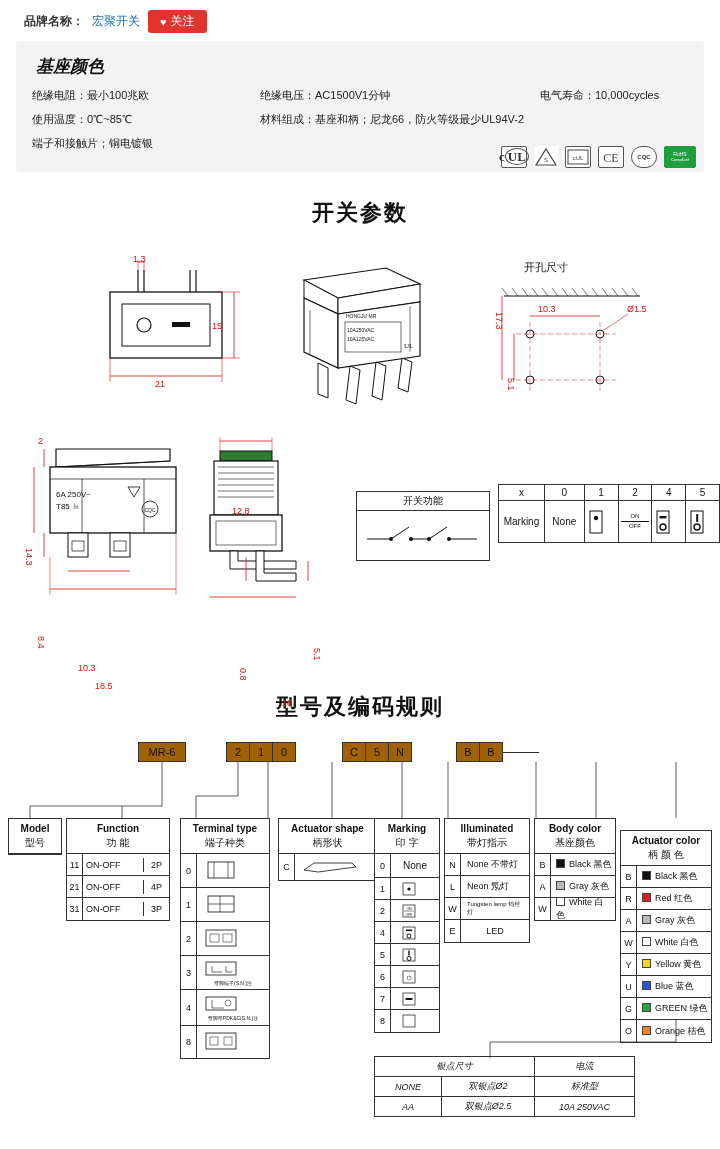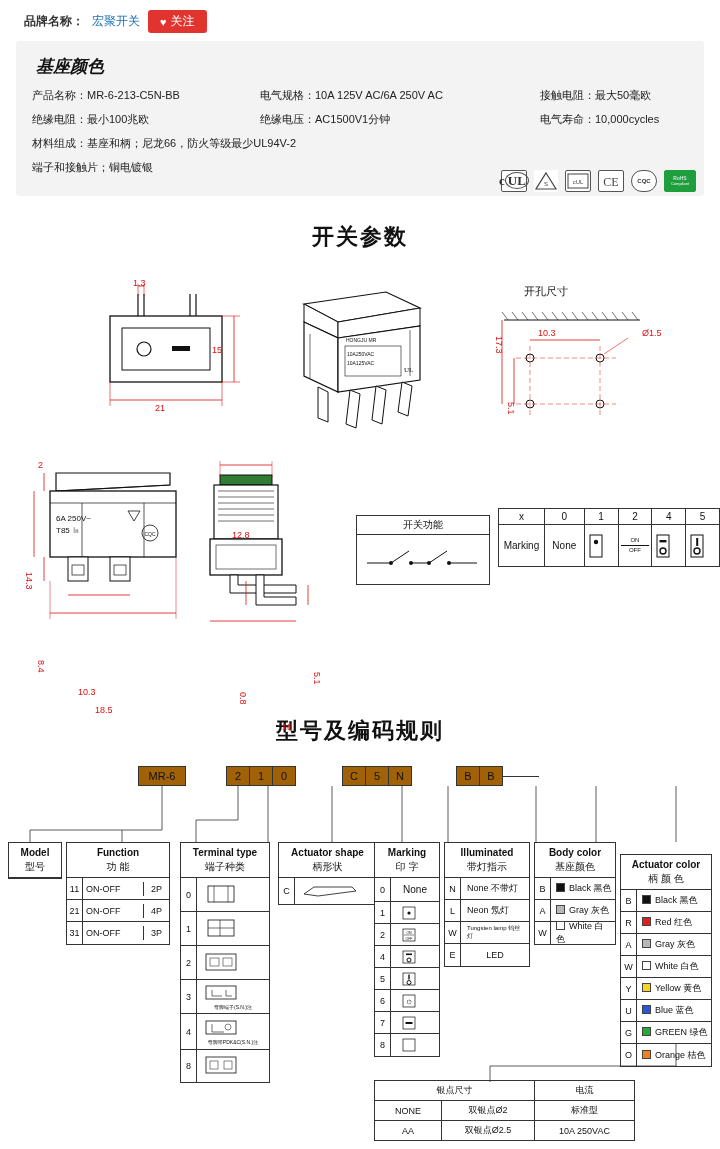--- a/index.html
+++ b/index.html
@@ -106,48 +106,44 @@
   .swatch { width:9px;height:9px;border:1px solid #444; display:inline-block; margin-right:4px; vertical-align:-1px;}
 
   .topcode { display:flex; align-items:center; gap:0; }
   .tcell {
     border:1px solid #333; background:#a16207;
     text-align:center; font-size:11px;
     padding:3px 0;
   }
 
   table.sd { border-collapse:collapse; }
-  table.sd td { border:1px solid #333; font-size:9px; padding:3px 20px; text-align:center; }
+  table.sd td { border:1px solid #333; font-size:9px; padding:3px 20px; text-align:center;font-style:italic; }
 </style>
 </head>
 <body>
 
 <div class="brand-bar">
   <span class="brand-label">品牌名称：</span>
   <span class="brand-name">宏聚开关</span>
   <span class="follow-btn">
     <span class="heart">♥</span>
     <span>关注</span>
   </span>
 </div>
 
 <div class="param-panel">
   <div class="param-title">基座颜色</div>
   <div class="param-grid">
     <div class="param-row">
-      <div class="param-c1">产品名称：MR-6-213-C5N-BB</div>
-      <div class="param-c2">电气规格：10A  125V  AC/6A 250V  AC</div>
-      <div class="param-c3">接触电阻：最大50毫欧</div>
-    </div>
-    <div class="param-row">
       <div class="param-c1">绝缘电阻：最小100兆欧</div>
       <div class="param-c2">绝缘电压：AC1500V1分钟</div>
       <div class="param-c3">电气寿命：10,000cycles</div>
     </div>
     <div class="param-row">
+      <div class="param-c1">使用温度：0℃~85℃</div>
       <div class="param-c2">材料组成：基座和柄；尼龙66，防火等级最少UL94V-2</div>
       <div class="param-c3"></div>
     </div>
     <div class="param-row">
       <div class="param-c1">端子和接触片；铜电镀银</div>
       <div class="param-c3"></div>
     </div>
   </div>
   <div class="cert-row">
     <div class="cert cert-ul">
@@ -266,21 +262,21 @@
 
     <line x1="104" y1="52" x2="128" y2="36" stroke="#d11" stroke-width="0.6"></line>
 
     <line x1="2" y1="18" x2="2" y2="102" stroke="#d11" stroke-width="0.8"></line>
 
     <line x1="14" y1="56" x2="14" y2="102" stroke="#d11" stroke-width="0.8"></line>
   </svg>
   <div class="abs dim vert" style="left:494px; top:76px;">17.3</div>
   <div class="abs dim" style="left:538px; top:68px;">10.3</div>
   <div class="abs dim vert" style="left:506px; top:142px;">5.1</div>
-  <div class="abs dim" style="left:627px; top:68px;margin-left:15px;">Ø1.5</div>
+  <div class="abs dim" style="left:627px; top:68px;">Ø1.5</div>
 
   <svg class="abs" style="left:20px; top:195px;" width="200" height="180">
 
     <path d="M36,18 L150,18 L150,30 L36,36 Z" fill="#fff" stroke="#111" stroke-width="1.2"></path>
     <path d="M36,36 L150,30" stroke="#111" stroke-width="0.8"></path>
 
     <rect x="30" y="36" width="126" height="66" fill="#fff" stroke="#111" stroke-width="1.3"></rect>
     <line x1="30" y1="48" x2="156" y2="48" stroke="#111" stroke-width="0.7"></line>
     <line x1="62" y1="48" x2="62" y2="102" stroke="#111" stroke-width="0.7"></line>
     <line x1="124" y1="48" x2="124" y2="102" stroke="#111" stroke-width="0.7"></line>

